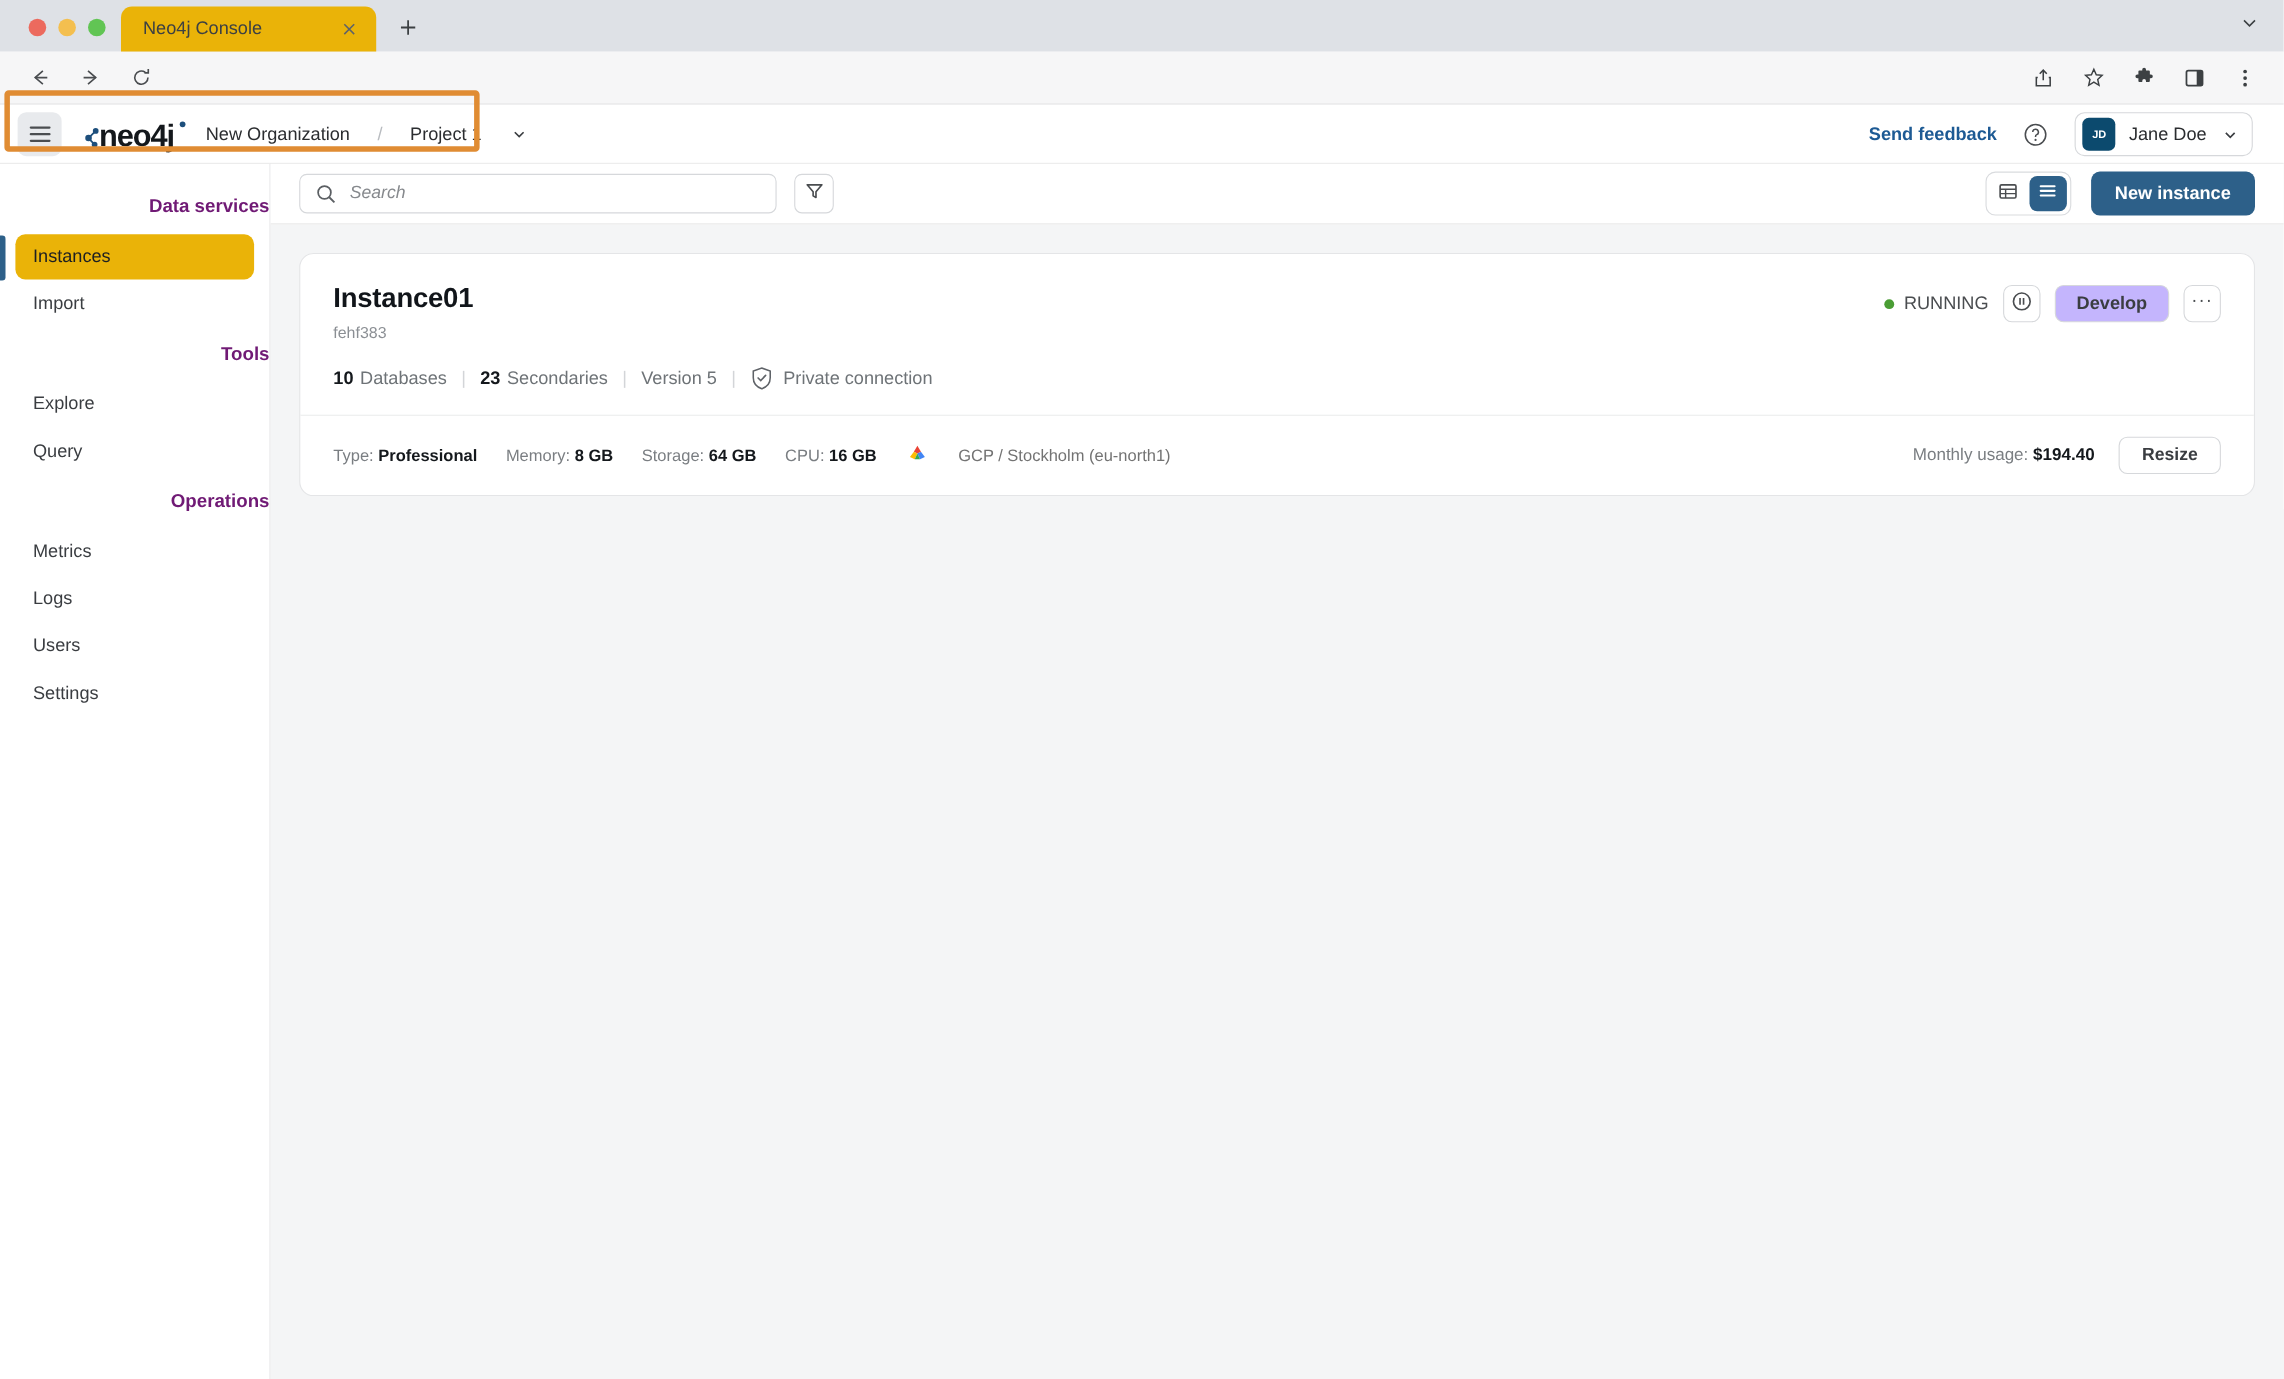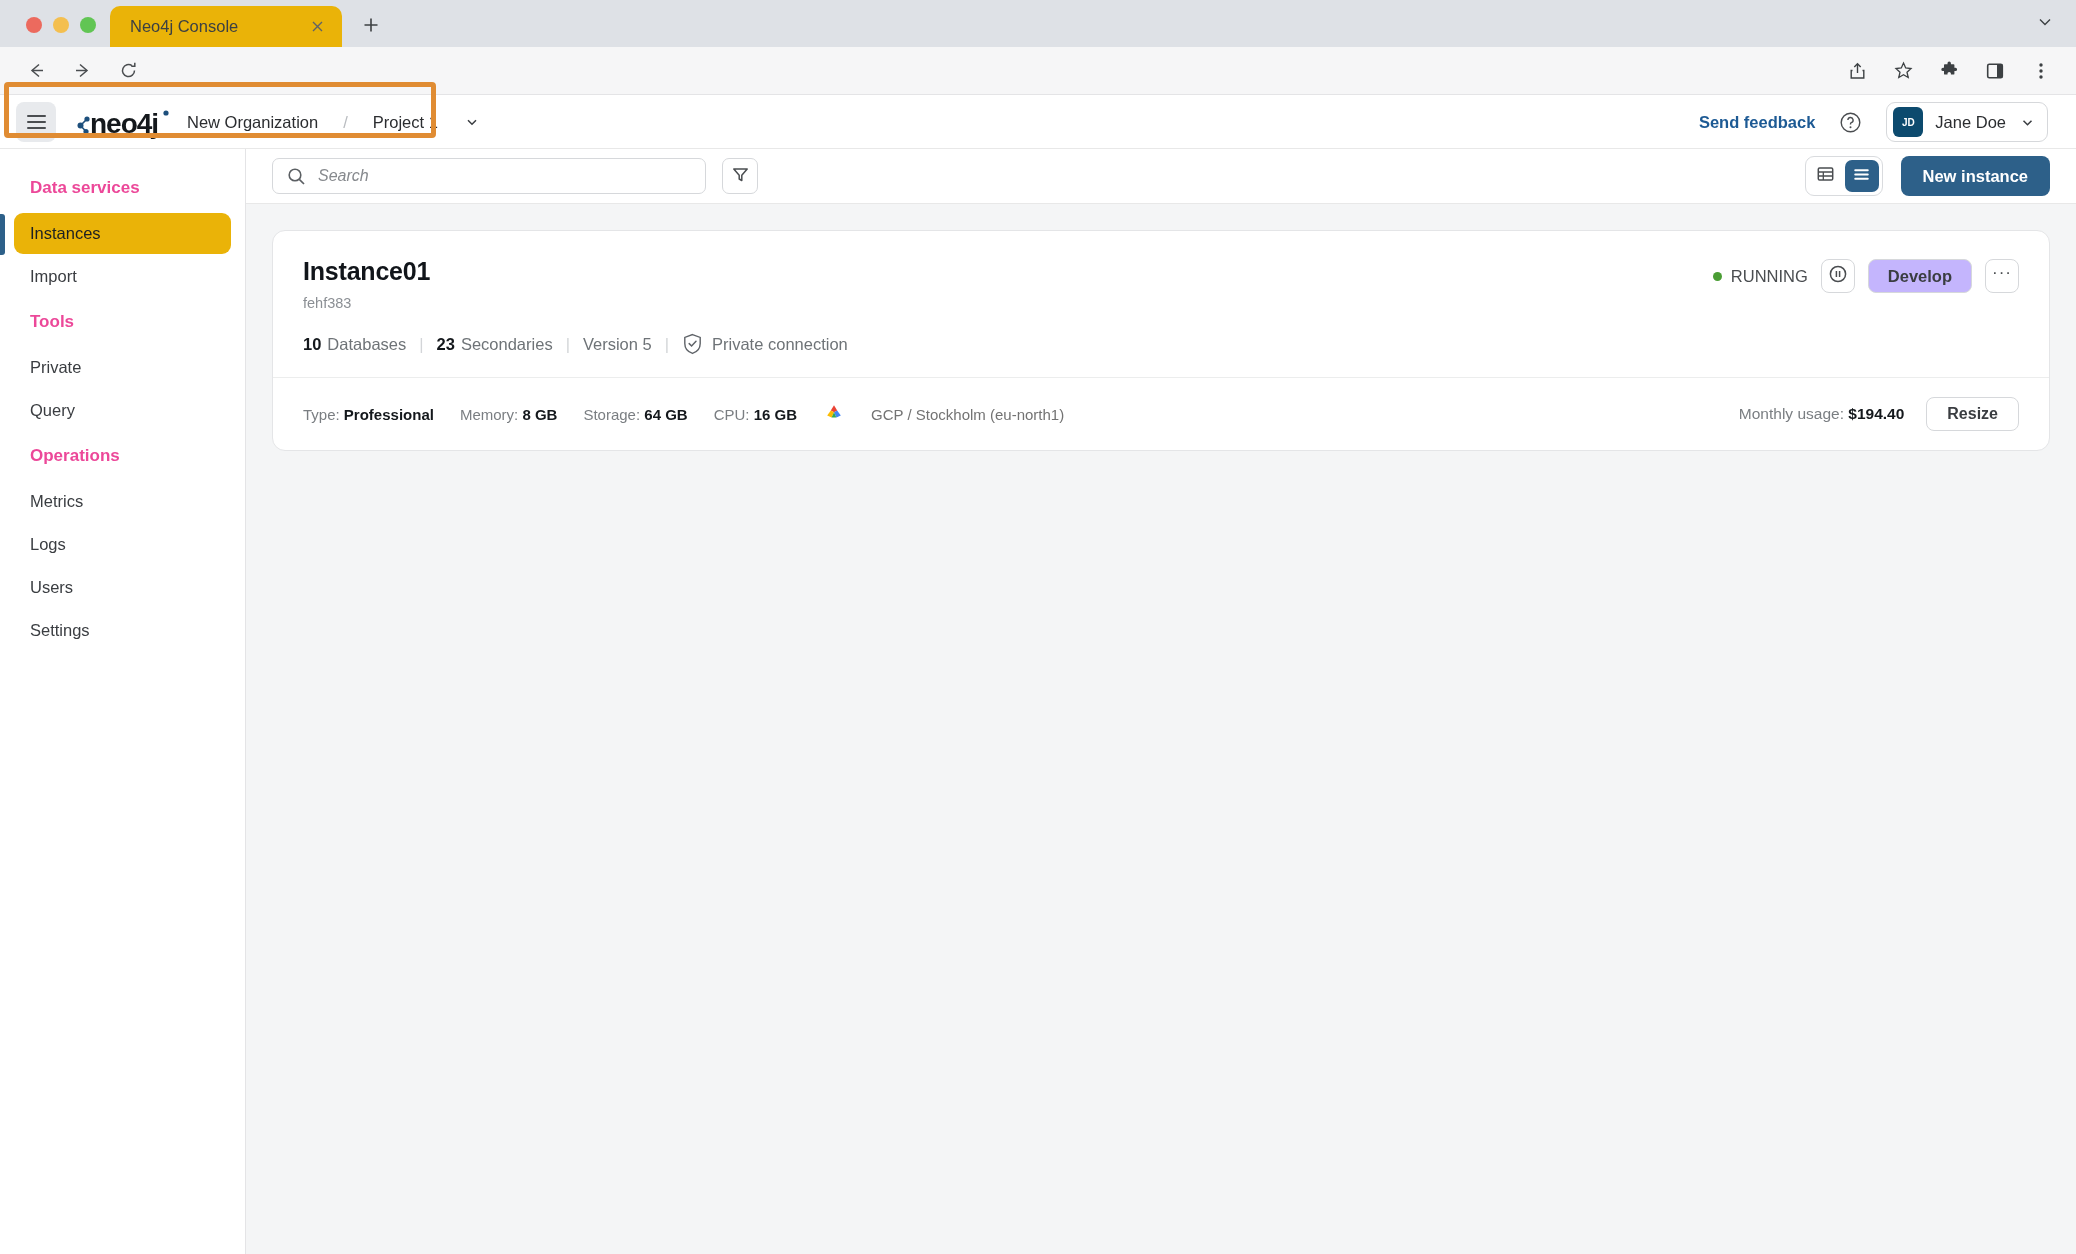--- a/index.html
+++ b/index.html
@@ -146,22 +146,23 @@
 
   
   .sidebar {
     position: absolute; top: 149px; left: 0;
     width: 246px; height: 1105px;
     background: #ffffff;
     border-right: 1px solid #e4e4e6;
     padding-top: 16px;
   }
   .side-section {
-    font-size: 17px; font-weight: bold; color: #ec4899;
+    font-size: 17px; font-weight: bold; color: #701a75;
     padding: 13px 0 13px 30px;
+    text-align: right;
   }
   .side-item {
     position: relative;
     margin: 2px 14px;
     padding: 11px 0 11px 16px;
     border-radius: 9px;
     font-size: 16.5px; color: #3a3d41;
   }
   .side-item.active {
     background: #eab308;
@@ -448,21 +449,21 @@
   <div class="side-section">Data services</div>
   <div class="side-item active">
     <span>Instances</span>
   </div>
   <div class="side-item">
     <span>Import</span>
   </div>
 
   <div class="side-section">Tools</div>
   <div class="side-item">
-    <span>Private</span>
+    <span>Explore</span>
   </div>
   <div class="side-item">
     <span>Query</span>
   </div>
 
   <div class="side-section">Operations</div>
   <div class="side-item">
     <span>Metrics</span>
   </div>
   <div class="side-item">

